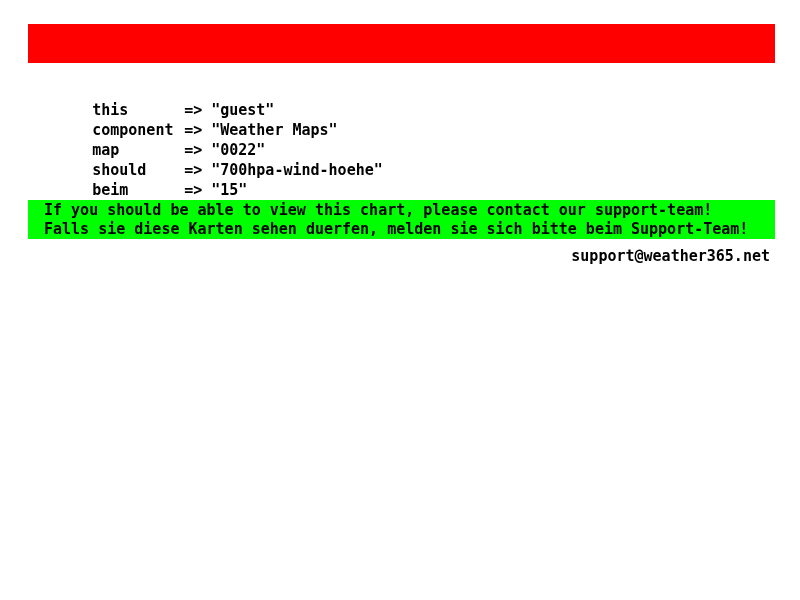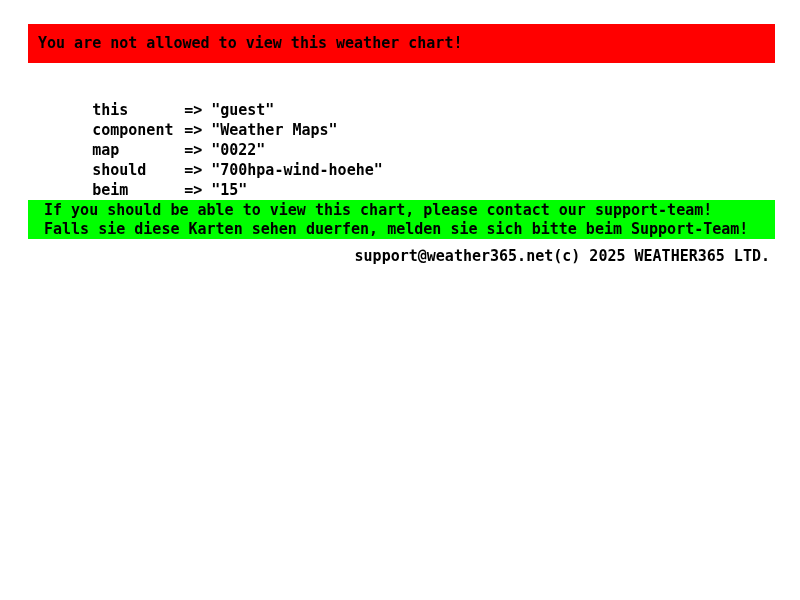--- a/index.html
+++ b/index.html
@@ -69,21 +69,20 @@
     line-height: 20px;
     white-space: pre;
   }
 </style>
 </head>
 <body>
 
 <div>
 
   <div class="banner error">
-    <div class="line">You are not allowed to view this weather chart!</div>
   </div>
 
   <div class="params">
     <div class="param-row">
       <span class="param-key">this</span><span class="param-arrow">=&gt;</span><span class="param-value">"guest"</span>
     </div>
     <div class="param-row">
       <span class="param-key">component</span><span class="param-arrow">=&gt;</span><span class="param-value">"Weather Maps"</span>
     </div>
     <div class="param-row">
@@ -97,16 +96,15 @@
     </div>
   </div>
 
   <div class="banner support">
     <div class="line">If you should be able to view this chart, please contact our support-team!</div>
     <div class="line">Falls sie diese Karten sehen duerfen, melden sie sich bitte beim Support-Team!</div>
   </div>
 
   <div class="footer">
     <span>support@weather365.net</span>
-    <span>(c) 2025 WEATHER365 LTD.</span>
   </div>
 
 </div>
 
 </body></html>

